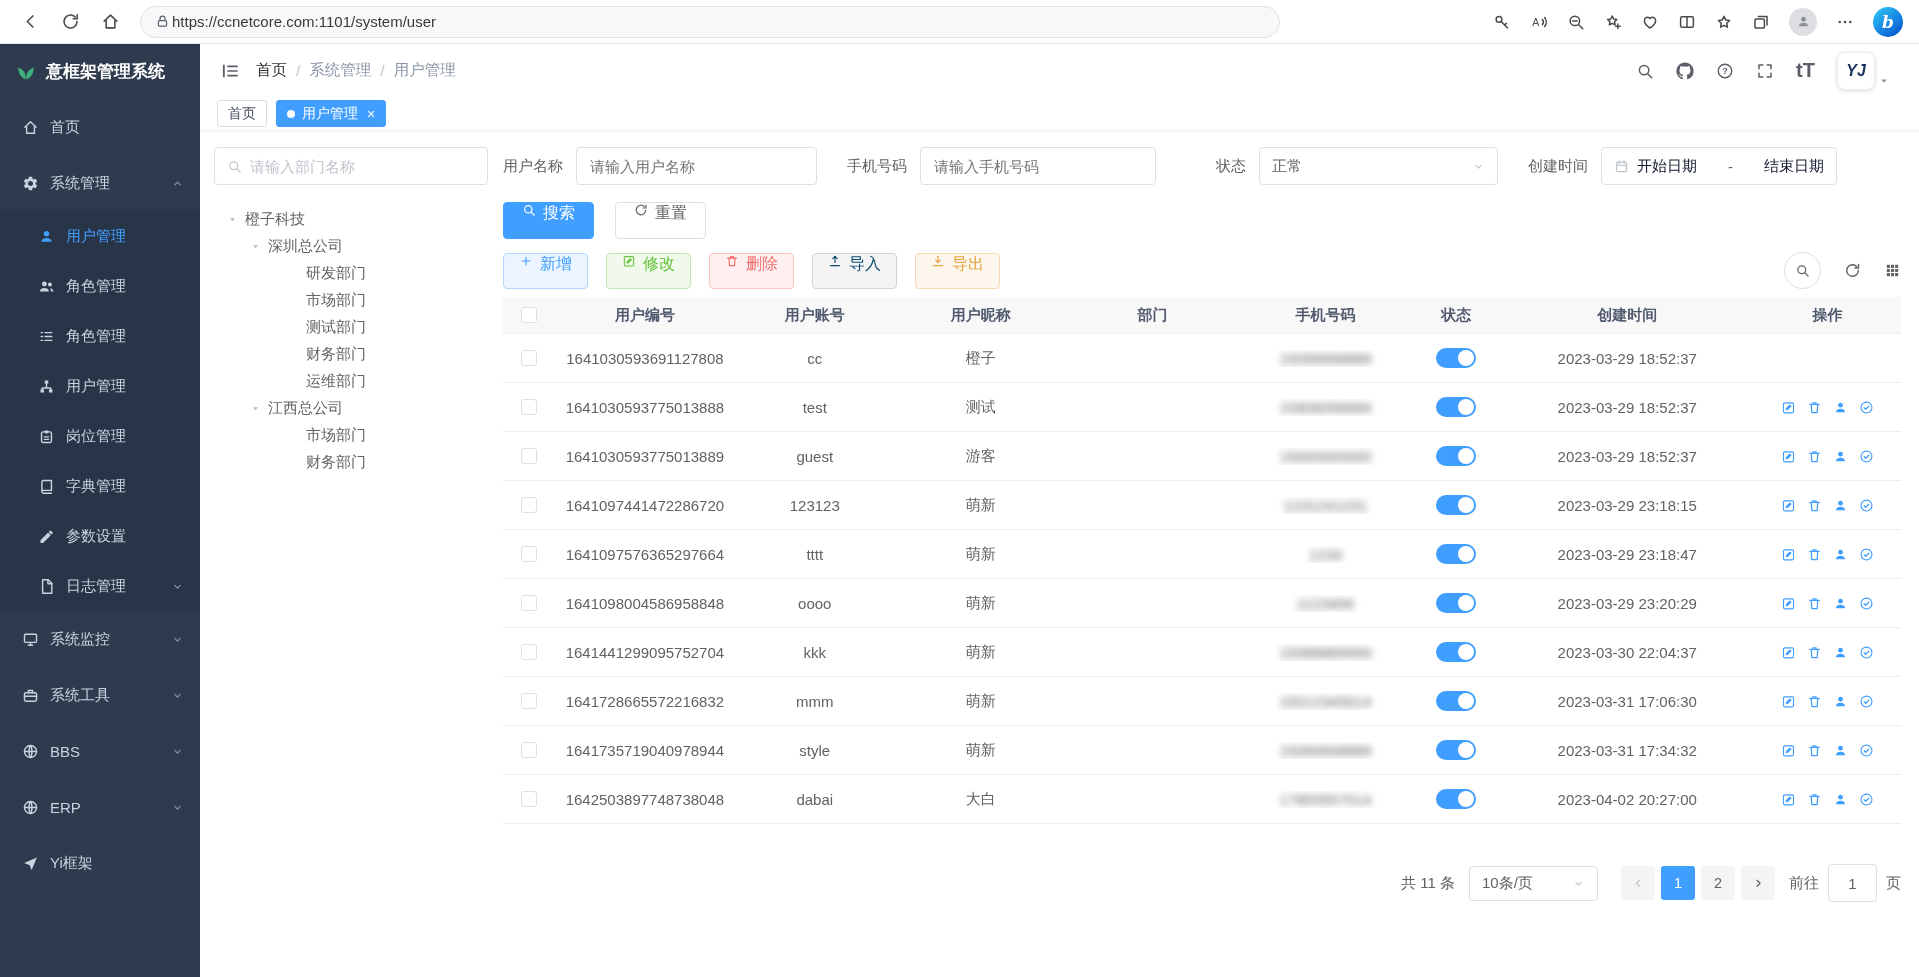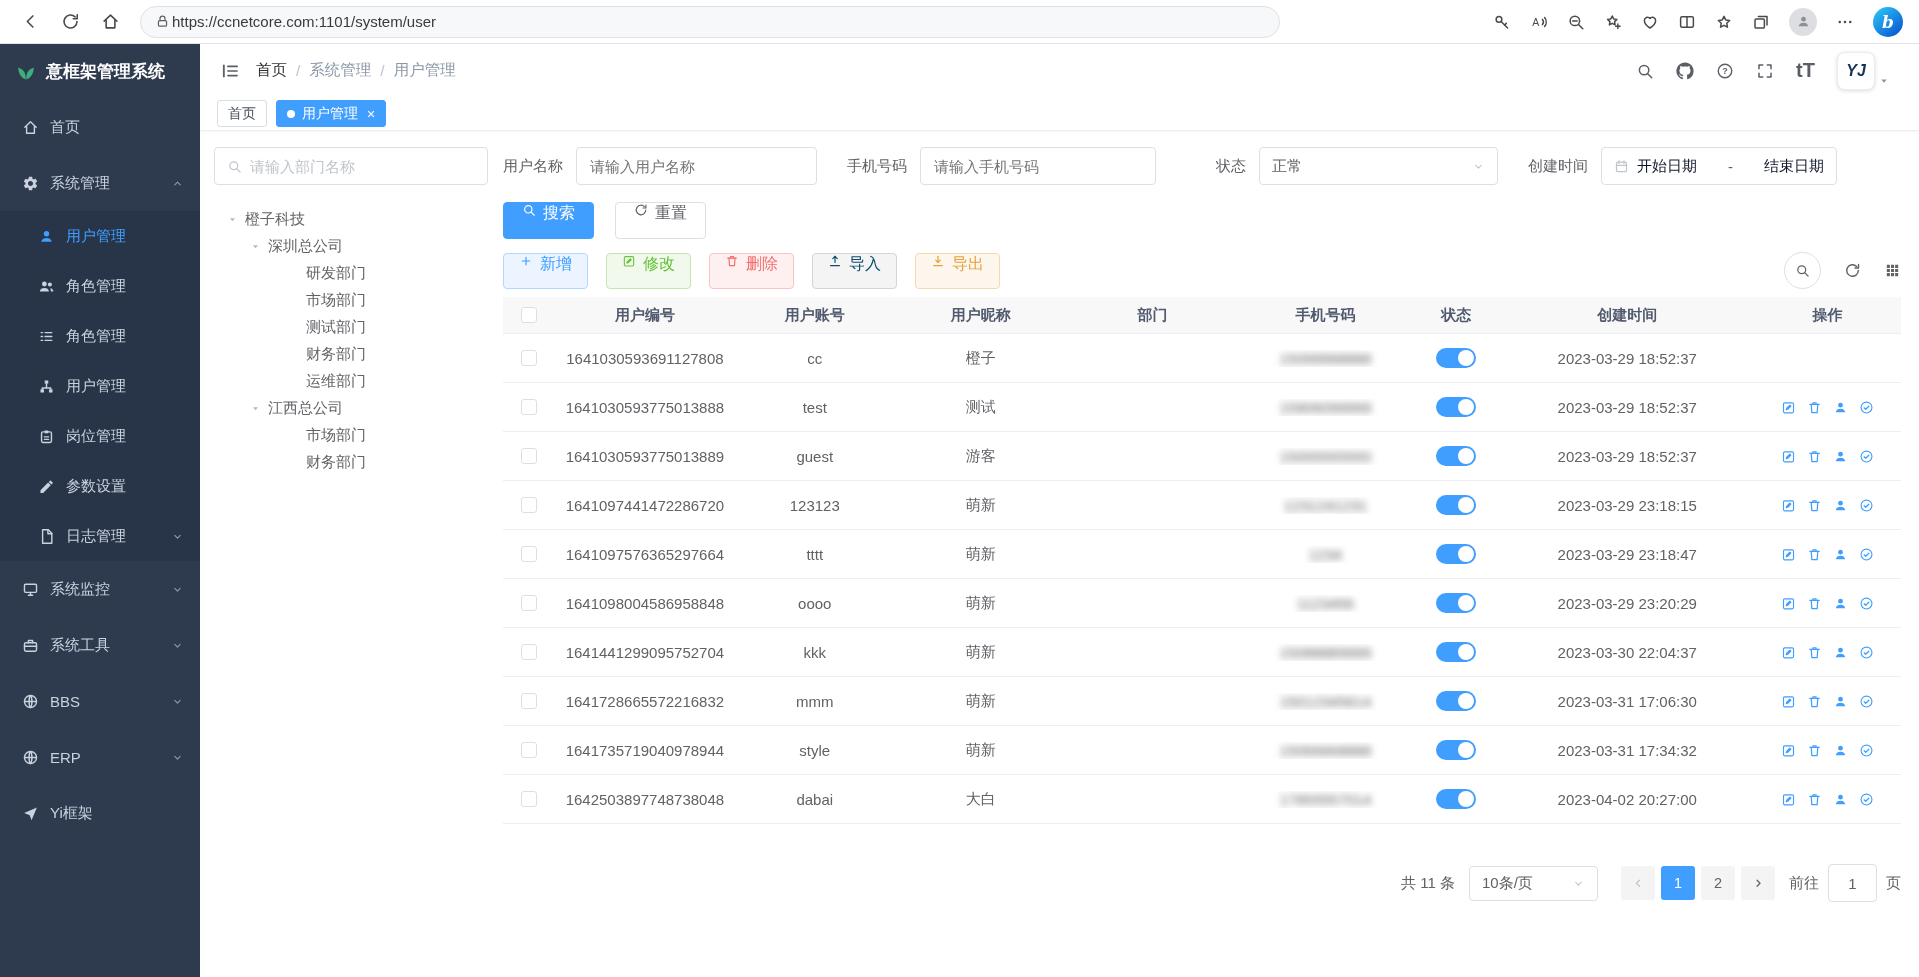--- a/index.html
+++ b/index.html
@@ -302,20 +302,28 @@
             <span class="micon" data-icon="badge-icon">
               <svg viewBox="0 0 24 24" width="1em" height="1em">
                 <rect x="5" y="5.5" width="14" height="15" rx="2" fill="none" stroke="currentColor" stroke-width="2"></rect>
                 <path d="M9.5 3.5h5v4h-5z" fill="currentColor"></path>
                 <path d="M9 12.5h6M9 16h6" fill="none" stroke="currentColor" stroke-width="2" stroke-linecap="round" stroke-linejoin="round"></path>
               </svg>
             </span>
             <span class="mlabel">岗位管理</span>
           </div>
           <div class="menu-item sub">
+            <span class="micon" data-icon="book-icon">
+              <svg viewBox="0 0 24 24" width="1em" height="1em">
+                <path d="M5.5 19.5V5.5a2 2 0 0 1 2-2H19v14H7.5a2 2 0 0 0-2 2zm0 0a2 2 0 0 0 2 2H19" fill="none" stroke="currentColor" stroke-width="2" stroke-linecap="round" stroke-linejoin="round"></path>
+              </svg>
+            </span>
+            <span class="mlabel">字典管理</span>
+          </div>
+          <div class="menu-item sub">
             <span class="micon" data-icon="pencil-icon">
               <svg viewBox="0 0 24 24" width="1em" height="1em">
                 <path d="M3.5 17.3V21h3.7L18 10.2 14.3 6.5 3.5 17.3zM20.6 7.6a1 1 0 0 0 0-1.4l-2.3-2.3a1 1 0 0 0-1.4 0l-1.7 1.7 3.7 3.7 1.7-1.7z" fill="currentColor"></path>
               </svg>
             </span>
             <span class="mlabel">参数设置</span>
           </div>
           <div class="menu-item sub">
             <span class="micon" data-icon="log-icon">
               <svg viewBox="0 0 24 24" width="1em" height="1em">

